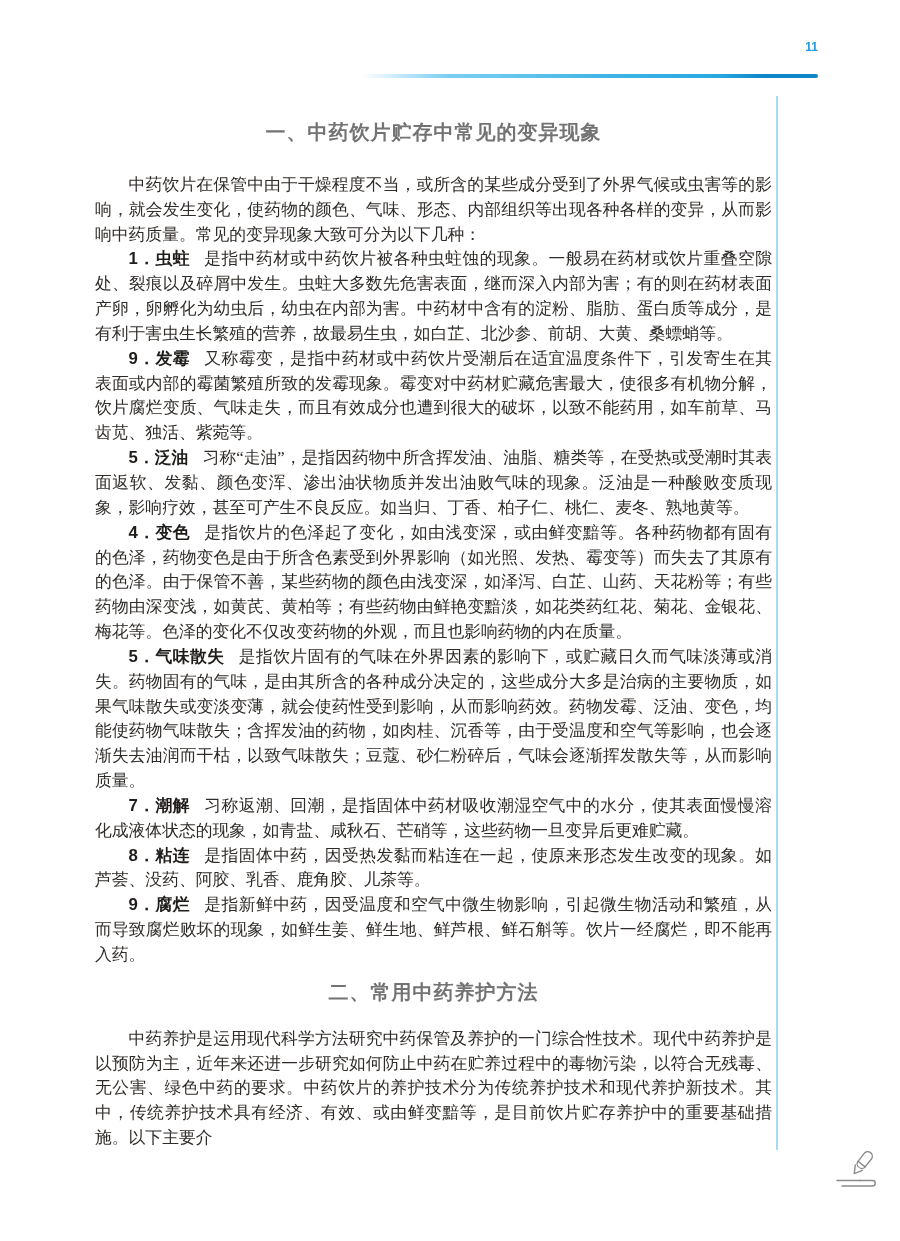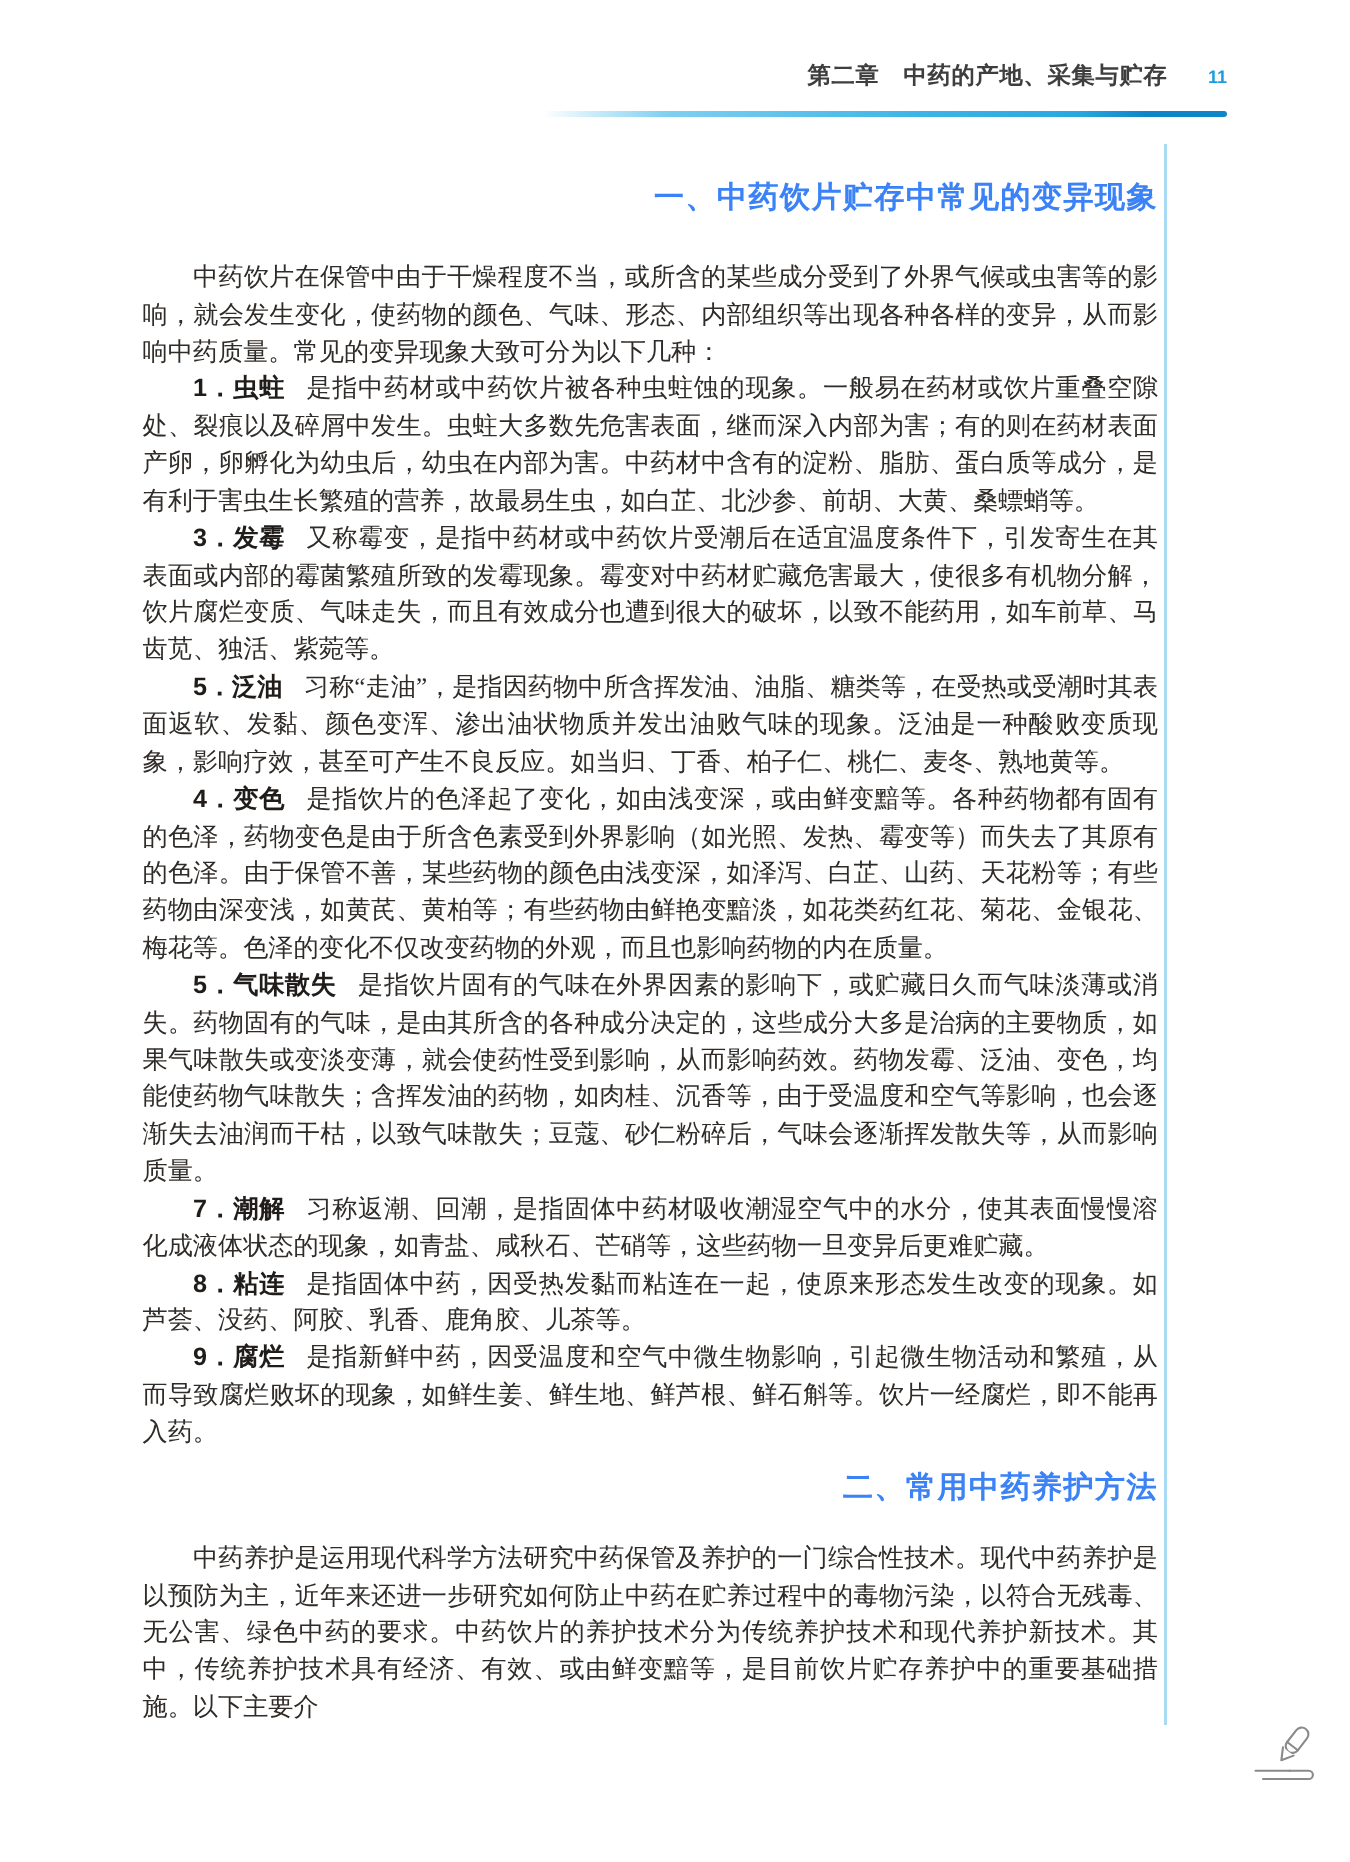--- a/index.html
+++ b/index.html
@@ -32,54 +32,53 @@
     background:#a9daf3;
   }
   
   .content {
     position:absolute; left:95px; top:110px; width:677px;
     color:#2f2b28; font-size:16.8px; line-height:24.85px;
     text-align:justify; text-justify:inter-ideograph;
   }
   .section-title {
     font-family:"Liberation Sans","DejaVu Sans",sans-serif;
-    font-size:20px; font-weight:bold; color:#3b82f6;
-    text-align:right; text-indent:0;
+    font-size:20px; font-weight:bold; color:#737373;
+    text-align:center; text-indent:0;
     margin:10px 0 28px 0; letter-spacing:1px;
   }
   .section-title.second { margin:12px 0 22px 0; }
   .content p { margin:0; text-indent:2em; }
   .item-label {
     font-family:"Liberation Sans","DejaVu Sans",sans-serif;
     font-weight:bold; color:#1f1c1a; margin-right:0.85em;margin-top:44px;
   }
   
   .pen-wrap { position:absolute; left:832px; top:1146px; width:54px; height:50px; }
 </style>
 </head>
 <body>
 
 <div class="page">
 
   <div class="header-row">
-    <span class="chapter-title">第二章　中药的产地、采集与贮存</span>
     <span class="page-number">11</span>
   </div>
   <div class="header-rule"></div>
 
   <div class="margin-line"></div>
 
   <div class="content">
 
     <div>
       <h2 class="section-title">一、中药饮片贮存中常见的变异现象</h2>
       <p>中药饮片在保管中由于干燥程度不当，或所含的某些成分受到了外界气候或虫害等的影响，就会发生变化，使药物的颜色、气味、形态、内部组织等出现各种各样的变异，从而影响中药质量。常见的变异现象大致可分为以下几种：</p>
 
       <p><b class="item-label">1．虫蛀</b><span>是指中药材或中药饮片被各种虫蛀蚀的现象。一般易在药材或饮片重叠空隙处、裂痕以及碎屑中发生。虫蛀大多数先危害表面，继而深入内部为害；有的则在药材表面产卵，卵孵化为幼虫后，幼虫在内部为害。中药材中含有的淀粉、脂肪、蛋白质等成分，是有利于害虫生长繁殖的营养，故最易生虫，如白芷、北沙参、前胡、大黄、桑螵蛸等。</span></p>
-      <p><b class="item-label">3．发霉</b><span>又称霉变，是指中药材或中药饮片受潮后在适宜温度条件下，引发寄生在其表面或内部的霉菌繁殖所致的发霉现象。霉变对中药材贮藏危害最大，使很多有机物分解，饮片腐烂变质、气味走失，而且有效成分也遭到很大的破坏，以致不能药用，如车前草、马齿苋、独活、紫菀等。</span></p>
+      <p><b class="item-label">9．发霉</b><span>又称霉变，是指中药材或中药饮片受潮后在适宜温度条件下，引发寄生在其表面或内部的霉菌繁殖所致的发霉现象。霉变对中药材贮藏危害最大，使很多有机物分解，饮片腐烂变质、气味走失，而且有效成分也遭到很大的破坏，以致不能药用，如车前草、马齿苋、独活、紫菀等。</span></p>
       <p><b class="item-label">5．泛油</b><span>习称“走油”，是指因药物中所含挥发油、油脂、糖类等，在受热或受潮时其表面返软、发黏、颜色变浑、渗出油状物质并发出油败气味的现象。泛油是一种酸败变质现象，影响疗效，甚至可产生不良反应。如当归、丁香、柏子仁、桃仁、麦冬、熟地黄等。</span></p>
       <p><b class="item-label">4．变色</b><span>是指饮片的色泽起了变化，如由浅变深，或由鲜变黯等。各种药物都有固有的色泽，药物变色是由于所含色素受到外界影响（如光照、发热、霉变等）而失去了其原有的色泽。由于保管不善，某些药物的颜色由浅变深，如泽泻、白芷、山药、天花粉等；有些药物由深变浅，如黄芪、黄柏等；有些药物由鲜艳变黯淡，如花类药红花、菊花、金银花、梅花等。色泽的变化不仅改变药物的外观，而且也影响药物的内在质量。</span></p>
       <p><b class="item-label">5．气味散失</b><span>是指饮片固有的气味在外界因素的影响下，或贮藏日久而气味淡薄或消失。药物固有的气味，是由其所含的各种成分决定的，这些成分大多是治病的主要物质，如果气味散失或变淡变薄，就会使药性受到影响，从而影响药效。药物发霉、泛油、变色，均能使药物气味散失；含挥发油的药物，如肉桂、沉香等，由于受温度和空气等影响，也会逐渐失去油润而干枯，以致气味散失；豆蔻、砂仁粉碎后，气味会逐渐挥发散失等，从而影响质量。</span></p>
       <p><b class="item-label">7．潮解</b><span>习称返潮、回潮，是指固体中药材吸收潮湿空气中的水分，使其表面慢慢溶化成液体状态的现象，如青盐、咸秋石、芒硝等，这些药物一旦变异后更难贮藏。</span></p>
       <p><b class="item-label">8．粘连</b><span>是指固体中药，因受热发黏而粘连在一起，使原来形态发生改变的现象。如芦荟、没药、阿胶、乳香、鹿角胶、儿茶等。</span></p>
       <p><b class="item-label">9．腐烂</b><span>是指新鲜中药，因受温度和空气中微生物影响，引起微生物活动和繁殖，从而导致腐烂败坏的现象，如鲜生姜、鲜生地、鲜芦根、鲜石斛等。饮片一经腐烂，即不能再入药。</span></p>
     </div>
 
     <div>
       <h2 class="section-title second">二、常用中药养护方法</h2>

